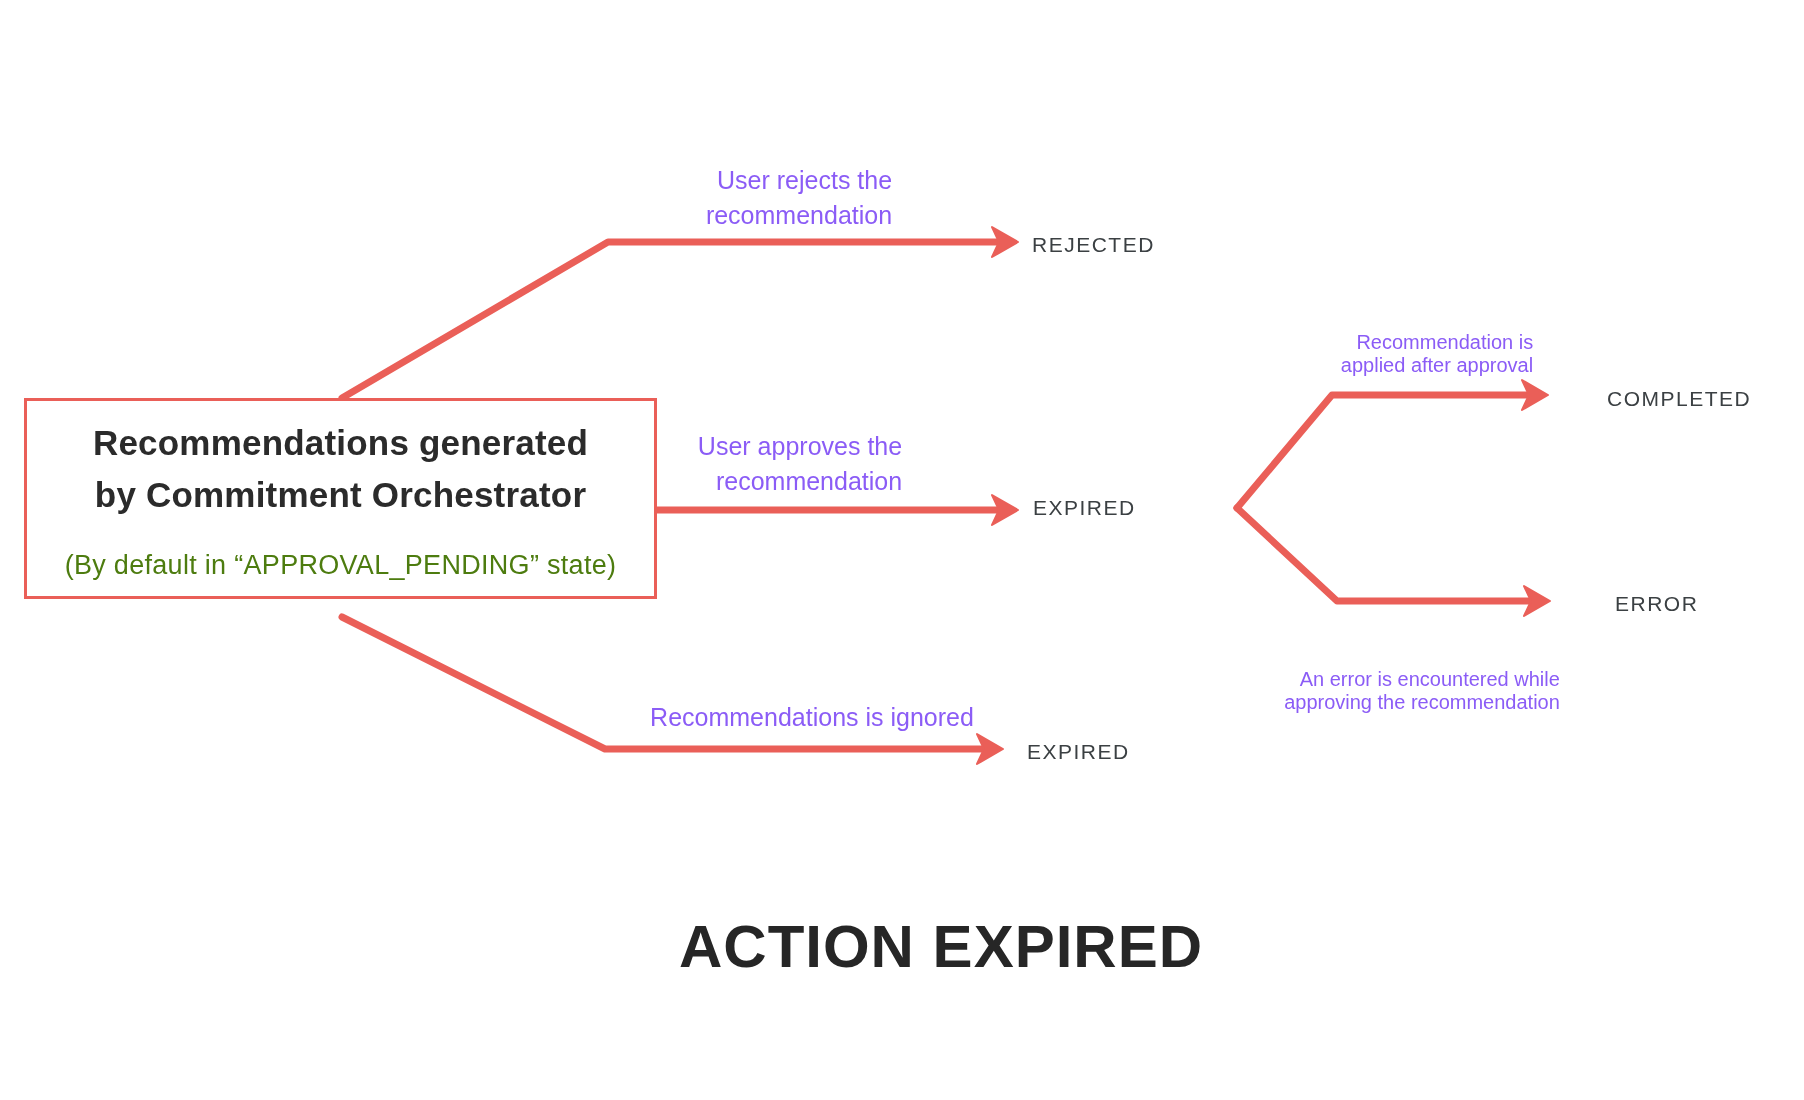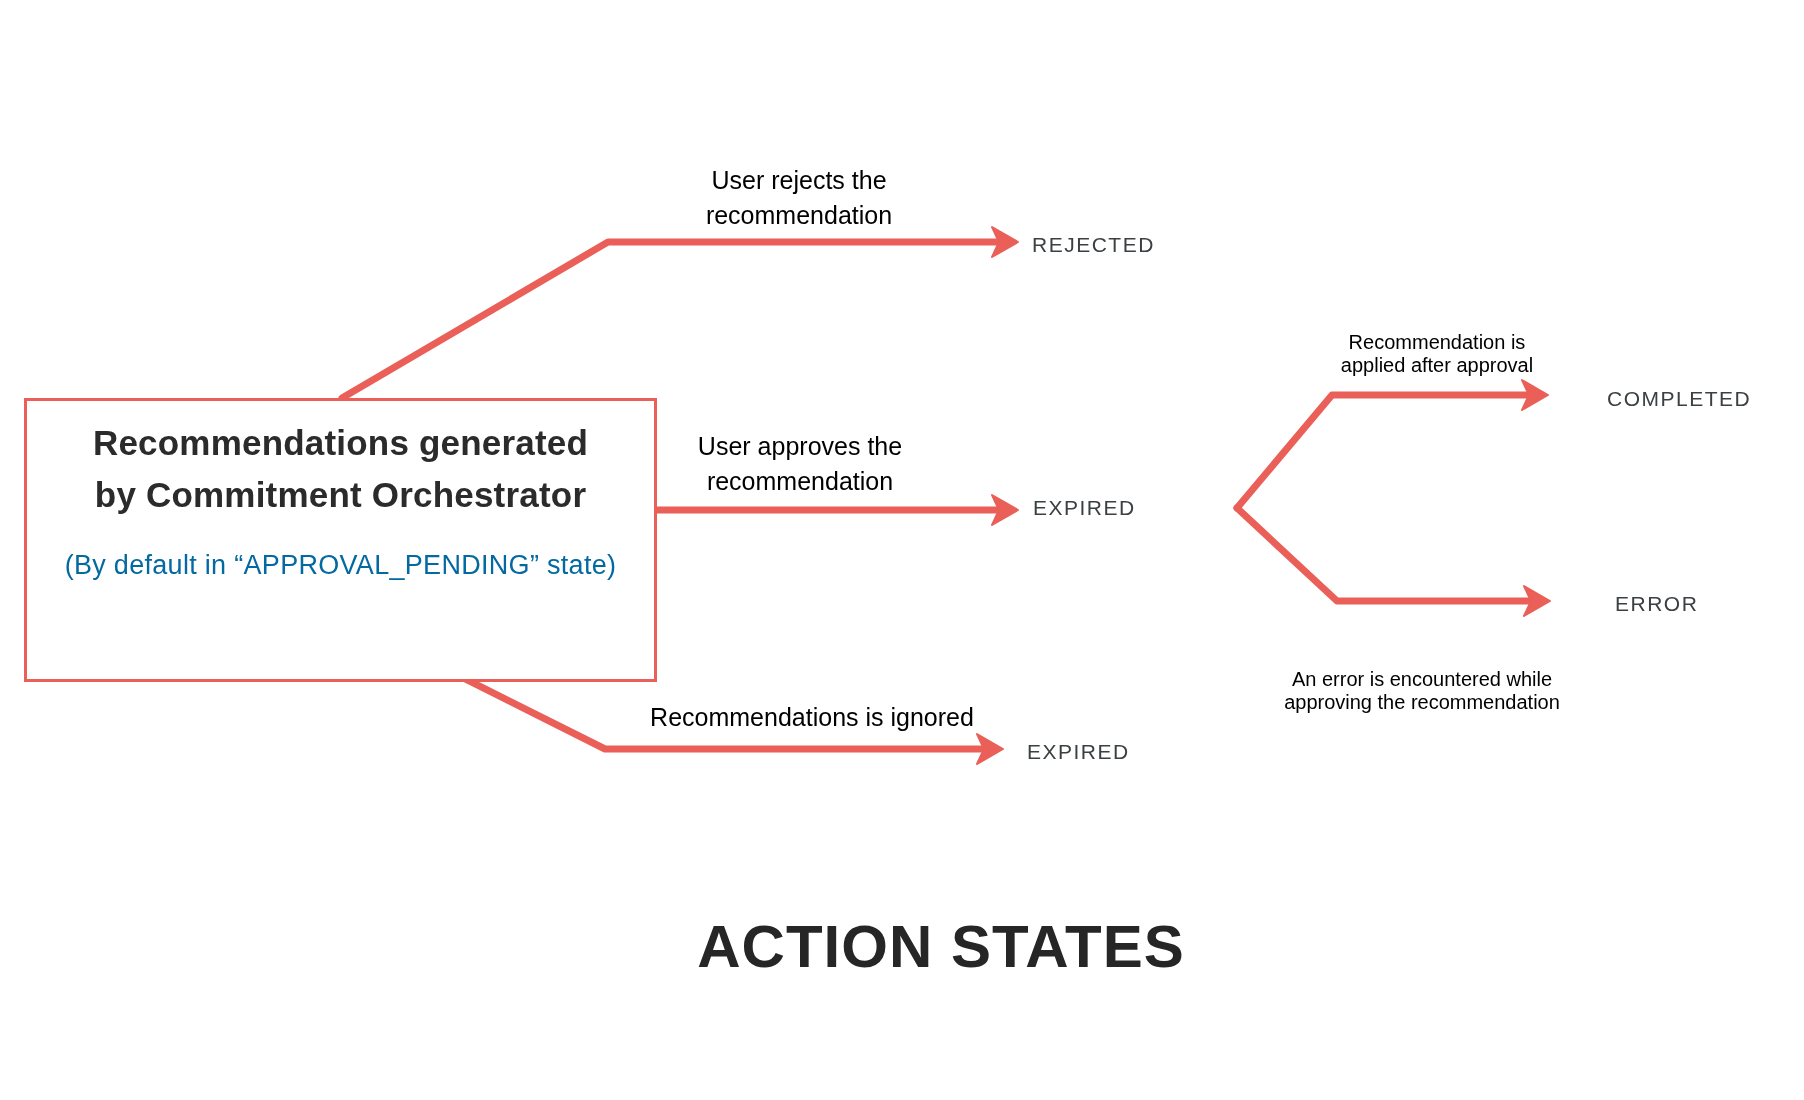--- a/index.html
+++ b/index.html
@@ -9,39 +9,39 @@
     background:#ffffff;
     font-family:"Liberation Sans",sans-serif;
     overflow:hidden;
   }
   #connectors{position:absolute;left:0;top:0;}
   .connector{fill:none;stroke:var(--accent,#EA5F58);stroke-width:7;stroke-linejoin:round;stroke-linecap:round;}
   .arrowhead{fill:var(--accent,#EA5F58);stroke:var(--accent,#EA5F58);stroke-width:2;stroke-linejoin:round;}
 
   .source-box{
     position:absolute;left:24px;top:398px;
-    width:633px;height:284px;box-sizing:border-box;
+    width:633px;height:201px;box-sizing:border-box;
     border:3px solid var(--accent,#EA5F58);
     background:#ffffff;
     display:flex;flex-direction:column;align-items:center;justify-content:flex-start;
     padding-top:16px;
   }
   .source-box .box-title{
     font-weight:bold;font-size:35px;line-height:52px;
     color:#2b2b2b;text-align:center;letter-spacing:0.2px;
   }
   .source-box .box-subtitle{
     margin-top:28px;
-    font-size:27px;line-height:32px;color:#0369a1;
+    font-size:27px;line-height:32px;color:#4d7c0f;
     text-align:center;letter-spacing:0.3px;white-space:nowrap;
   }
 
   .caption{
     position:absolute;transform:translate(-50%,-50%);
-    color:#000000;text-align:center;white-space:nowrap;
+    color:#8b5cf6;text-align:right;white-space:nowrap;
   }
   .caption.big{font-size:25px;line-height:35px;}
   .caption.small{font-size:20px;line-height:23px;}
 
   .state-label{
     position:absolute;transform:translateY(-50%);
     font-size:21px;color:#3b4043;letter-spacing:1.5px;white-space:nowrap;
   }
 
   .diagram-title{
@@ -103,15 +103,15 @@
   <div class="caption big" style="left:812px;top:717px;">
     <div>Recommendations is ignored</div>
   </div>
 
   <div class="state-label" style="left:1032px;top:245px;">REJECTED</div>
   <div class="state-label" style="left:1033px;top:508px;">EXPIRED</div>
   <div class="state-label" style="left:1607px;top:399px;">COMPLETED</div>
   <div class="state-label" style="left:1575px;top:604px;margin-left:40px;">ERROR</div>
   <div class="state-label" style="left:1027px;top:752px;">EXPIRED</div>
 
-  <div class="diagram-title">ACTION STATES</div>
+  <div class="diagram-title">ACTION EXPIRED</div>
 
 </div>
 
 </body></html>

